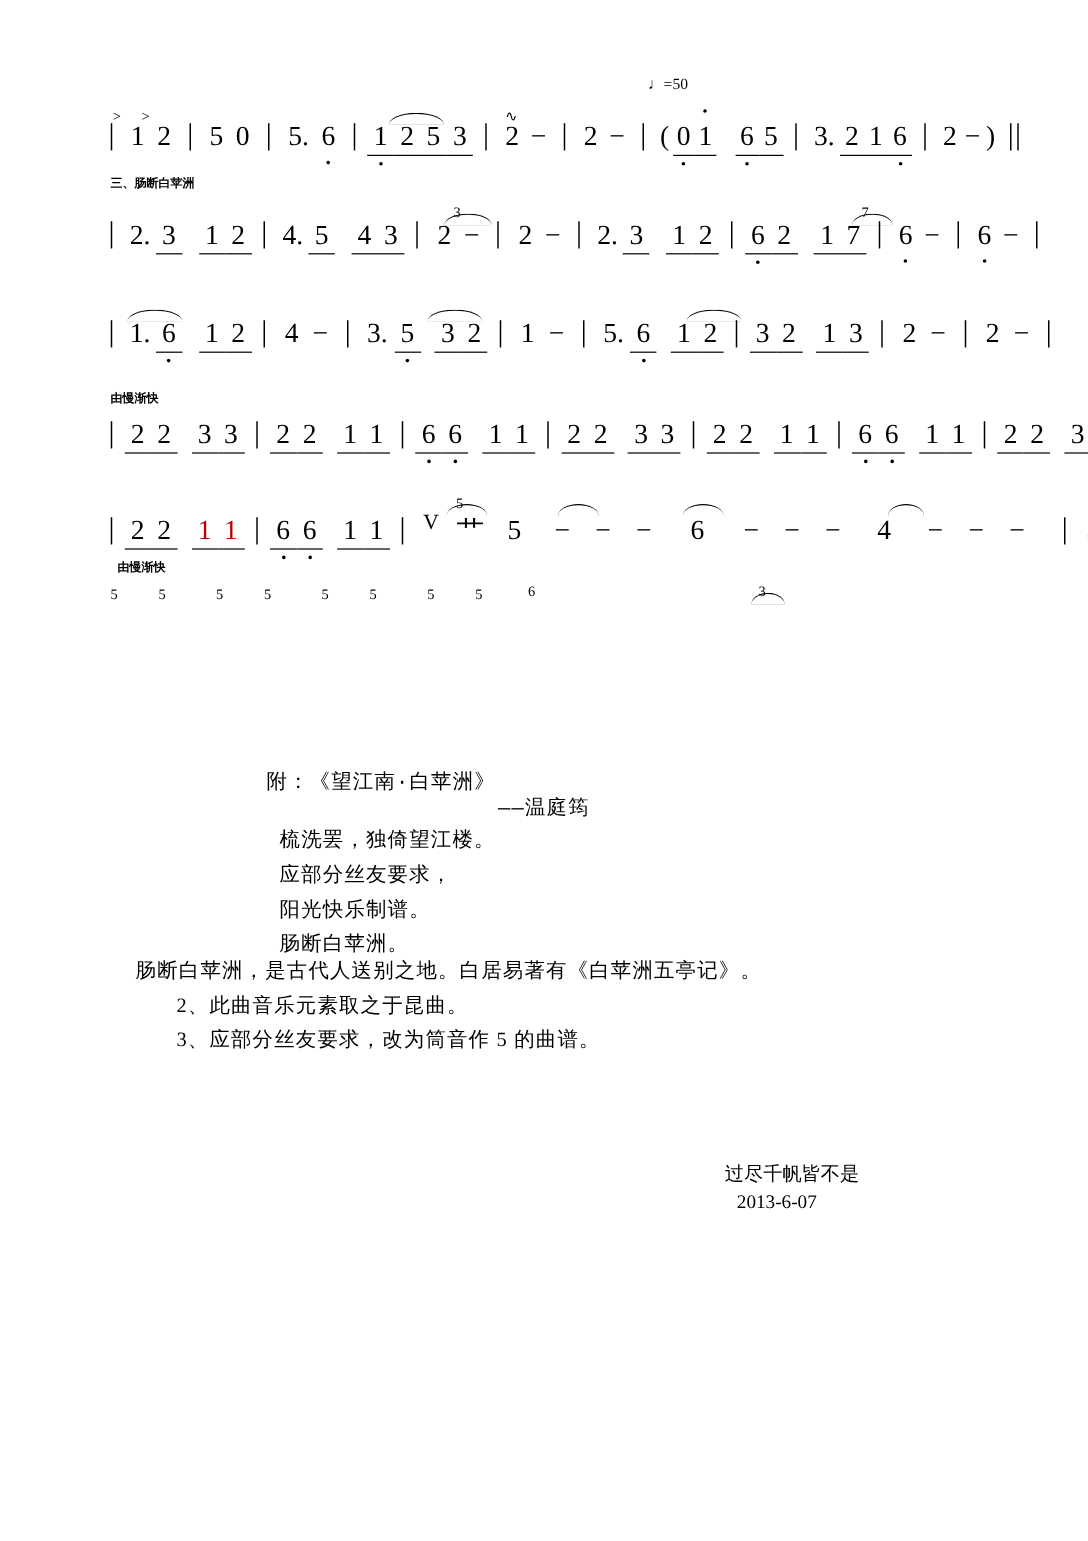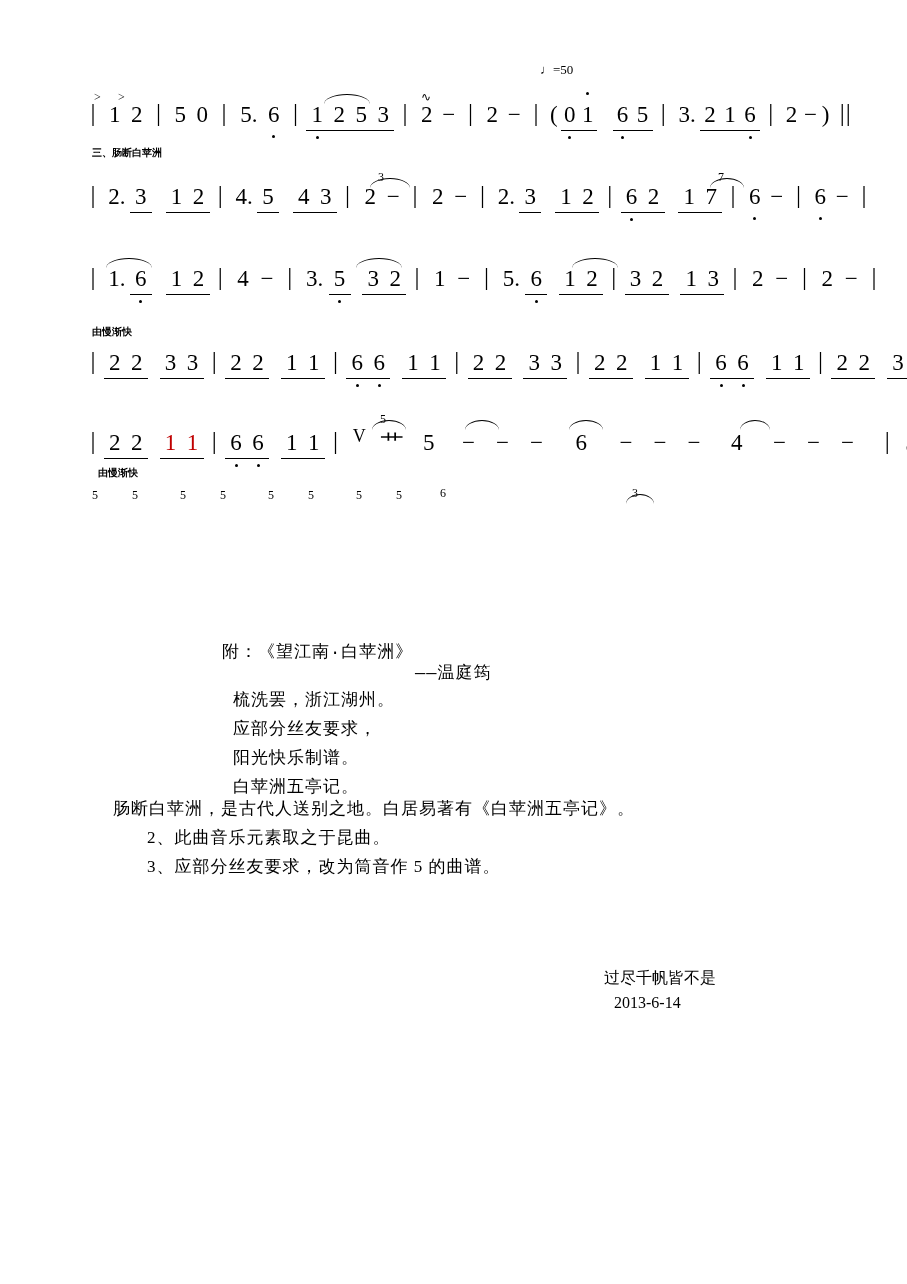--- a/index.html
+++ b/index.html
@@ -316,26 +316,26 @@
     <div class="smallnum" style="left:220px; top:-4px;">5</div>
     <div class="smallnum" style="left:268px; top:-4px;">5</div>
     <div class="smallnum" style="left:308px; top:-4px;">5</div>
     <div class="smallnum" style="left:352px; top:-6px;">6</div>
     <div class="smallnum" style="left:544px; top:-6px;">3</div>
     <div class="tie" style="left:538px; top:2px; width:28px;"></div>
   </div>
 
   <div class="poem" style="left:222px; top:600px;">附：《望江南·白苹洲》</div>
   <div class="poem" style="left:415px; top:621px;">——温庭筠</div>
-  <div class="poem" style="left:233px; top:648px;">梳洗罢，浙江湖州。</div>
+  <div class="poem" style="left:233px; top:648px;">梳洗罢，独倚望江楼。</div>
   <div class="poem" style="left:233px; top:677px;">应部分丝友要求，</div>
   <div class="poem" style="left:233px; top:706px;">阳光快乐制谱。</div>
-  <div class="poem" style="left:233px; top:735px;">白苹洲五亭记。</div>
+  <div class="poem" style="left:233px; top:735px;">肠断白苹洲。</div>
 
   <div class="para" style="left:113px; top:797px;">肠断白苹洲，是古代人送别之地。白居易著有《白苹洲五亭记》。</div>
   <div class="para" style="left:147px; top:826px;">2、此曲音乐元素取之于昆曲。</div>
   <div class="para" style="left:147px; top:855px;">3、应部分丝友要求，改为筒音作 5 的曲谱。</div>
 
   <div class="sign" style="left:604px; top:968px;">过尽千帆皆不是</div>
-  <div class="sign" style="left:614px; top:994px;">2013-6-14</div>
+  <div class="sign" style="left:614px; top:994px;">2013-6-07</div>
 
 
 </div>
 
 </body></html>

